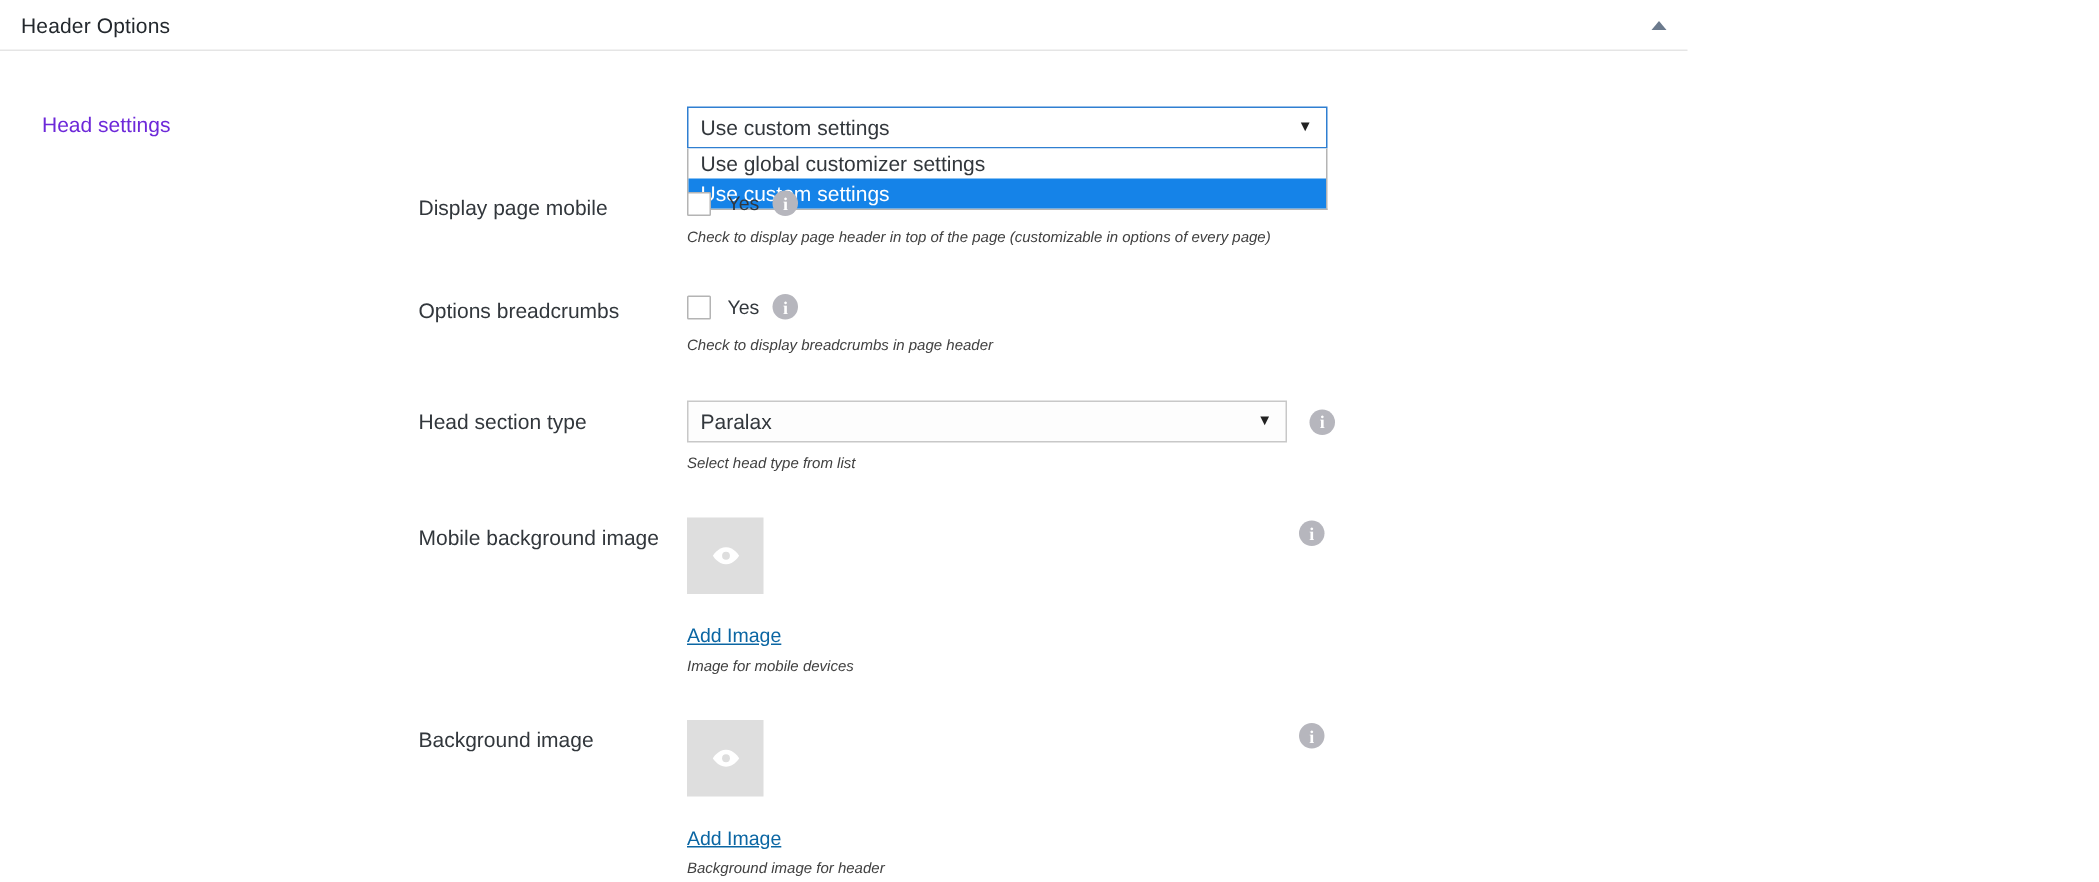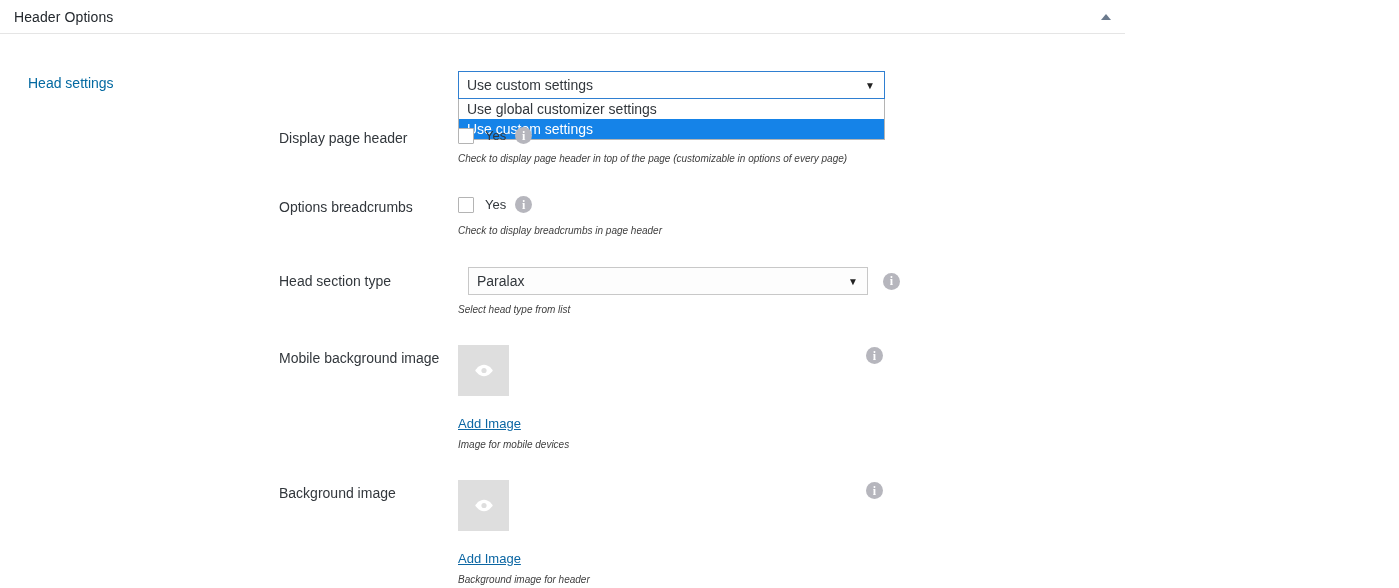--- a/index.html
+++ b/index.html
@@ -30,21 +30,21 @@
     width: 18px; height: 18px; cursor: pointer;
     display: flex; align-items: center; justify-content: center;
   }
   .collapse-toggle svg { display: block; }
 
   
   .panel-body { position: absolute; left: 0; top: 35px; width: 1399px; height: 553px; }
 
   .section-label {
     position: absolute; left: 28px; top: 40px;
-    font-size: 14px; color: #0369a1;
+    font-size: 14px; color: #6d28d9;
   }
 
   .field-row { position: absolute; left: 0; width: 1399px; }
 
   .field-label {
     position: absolute; left: 279px;
     width: 170px;
     font-size: 14px; color: #32373c; line-height: 20px;
   }
 
@@ -79,21 +79,21 @@
     height: 20px; line-height: 20px;
     font-size: 14px; color: #32373c;
     padding-left: 8px; cursor: default;
   }
   .select-option.selected { background: #1583e8; color: #ffffff; }
 
   
   .select {
     position: relative; width: 400px; height: 28px;
     border: 1px solid #c8c8c8; background: #fdfdfd;
-    display: flex; align-items: center; margin-left: 10px;
+    display: flex; align-items: center;
   }
   .select-value { font-size: 14px; color: #32373c; padding-left: 8px; }
   .select-arrow {
     position: absolute; right: 9px; top: 50%; transform: translateY(-50%);
     font-size: 10px; color: #222;
   }
 
   
   .checkbox-line { display: flex; align-items: center; }
   .checkbox-box {
@@ -150,21 +150,21 @@
         <span class="select-open-value">Use custom settings</span>
         <span class="select-open-arrow">▼</span>
       </div>
       <div class="select-listbox">
         <div class="select-option">Use global customizer settings</div>
         <div class="select-option selected">Use custom settings</div>
       </div>
     </div>
 
     <div class="field-row" style="top:0;">
-      <div class="field-label" style="top:93px;">Display page header</div>
+      <div class="field-label" style="top:93px;">Display page mobile</div>
 
       <div class="field-control" style="top:92px;">
         <div class="checkbox-line">
           <span class="checkbox-box"></span>
           <span class="checkbox-text">Yes</span>
           <span class="info-icon" style="margin-left:9px;"></span>
         </div>
       </div>
 
       <div class="field-desc" style="top:118px;">Check to display page header in top of the page (customizable in options of every page)</div>

